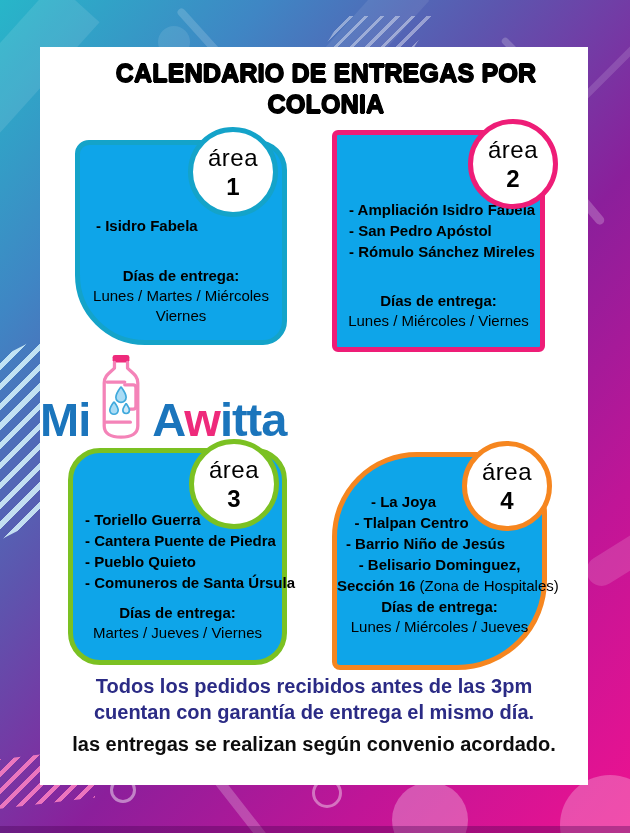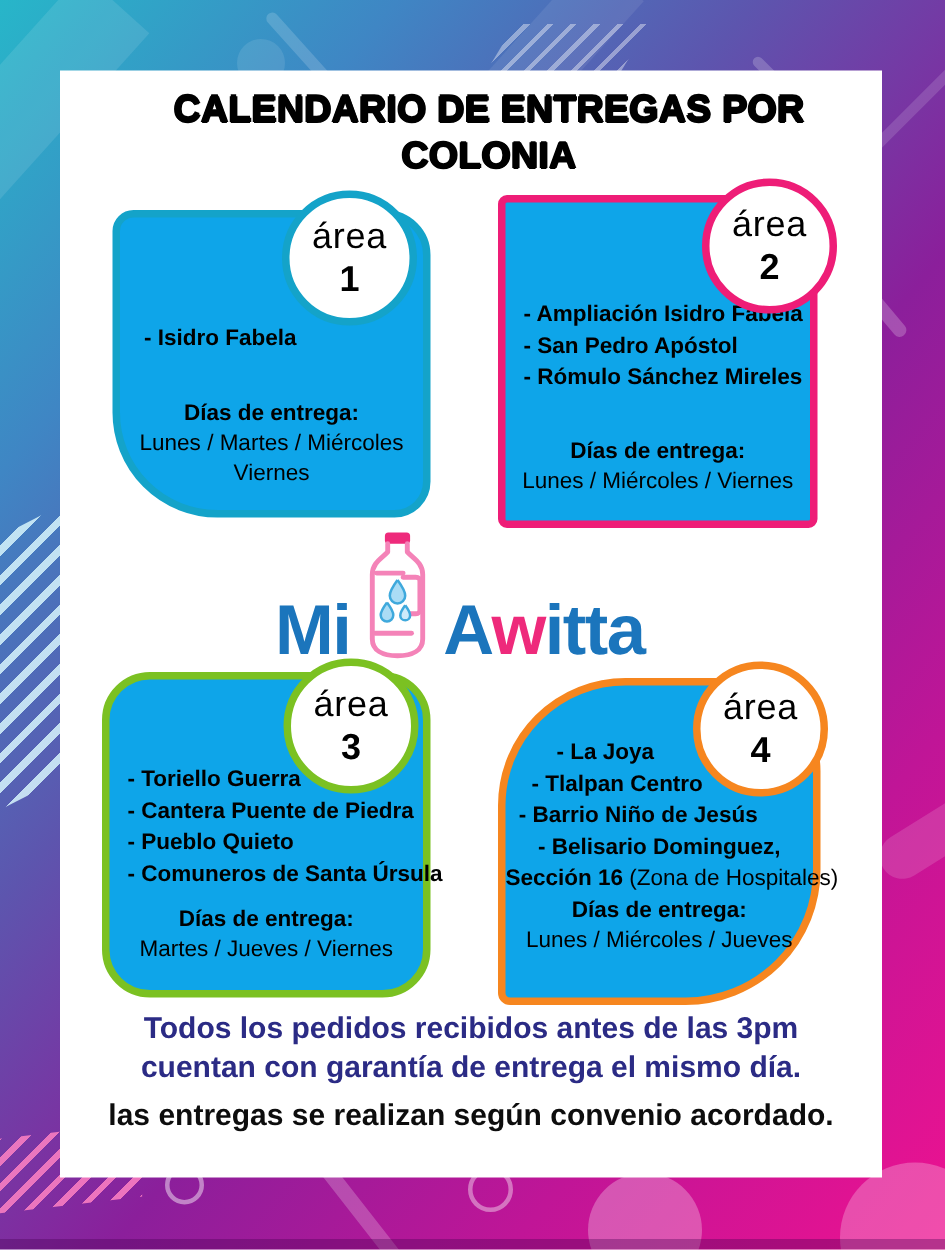--- a/index.html
+++ b/index.html
@@ -78,21 +78,21 @@
   .area4 .area-circle { left:130px; top:0; border-color:#f6861f; }
   .area4 .colonias { margin:34px 0 0 0; text-align:center; }
   .area4 .colonias .colonia:nth-child(1) { margin-right:72px; }
   .area4 .colonias .colonia:nth-child(2) { margin-right:56px; }
   .area4 .colonias .colonia:nth-child(3) { margin-right:28px; }
   .colonia-mixed .reg-part { font-weight:400; }
   .area4 .delivery { bottom:28px; }
 
   
   .logo { position:absolute; left:0; right:15px; top:302px; height:92px;
-    display:flex; align-items:flex-end; justify-content:center; }
+    display:flex; align-items:flex-end; }
   .logo-text { font-size:47px; font-weight:700; letter-spacing:-1px; line-height:.92; color:#1b75bc; }
   .logo-pink { color:#ee2a7b; }
   .bottle { margin:0 3px; }
 
   
   .footer { position:absolute; left:0; right:0; top:626px; text-align:center; }
   .footer-highlight { font-size:20px; font-weight:700; color:#2b2b85; line-height:26px; }
   .footer-note { margin-top:6px; font-size:20px; font-weight:700; color:#0d0d0d; line-height:26px; }
 </style>
 </head>

